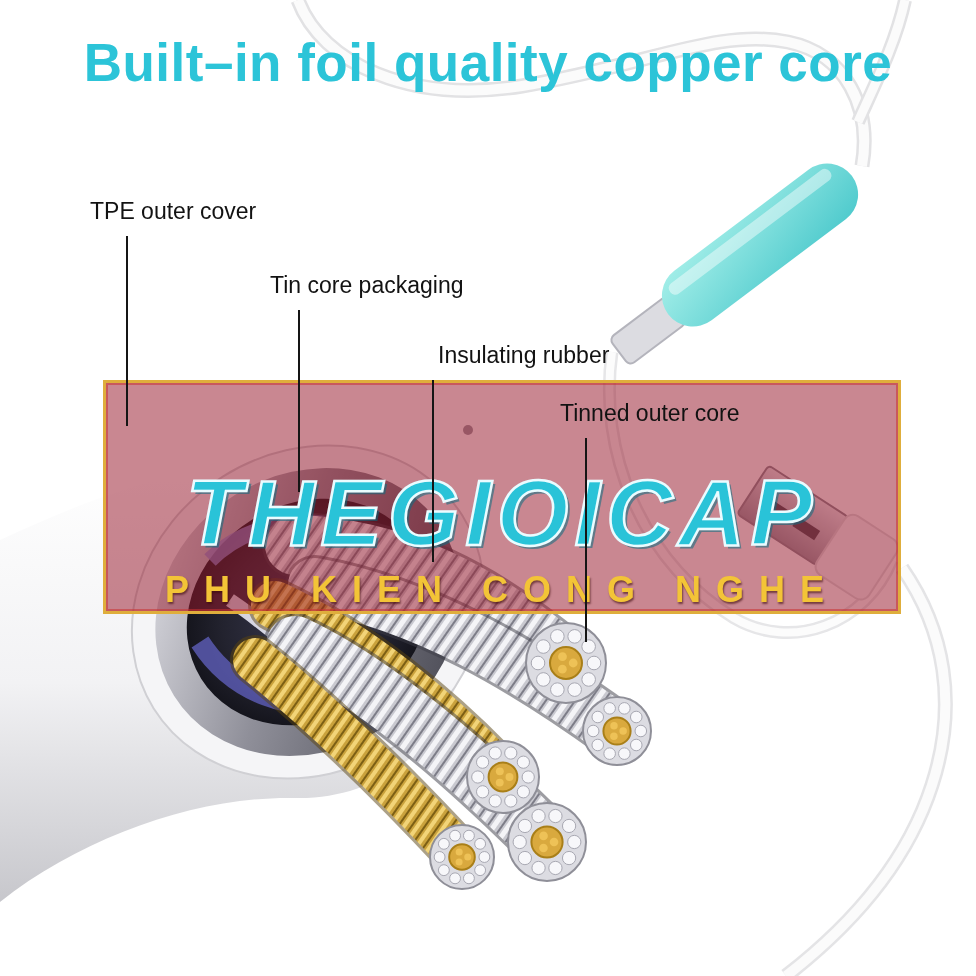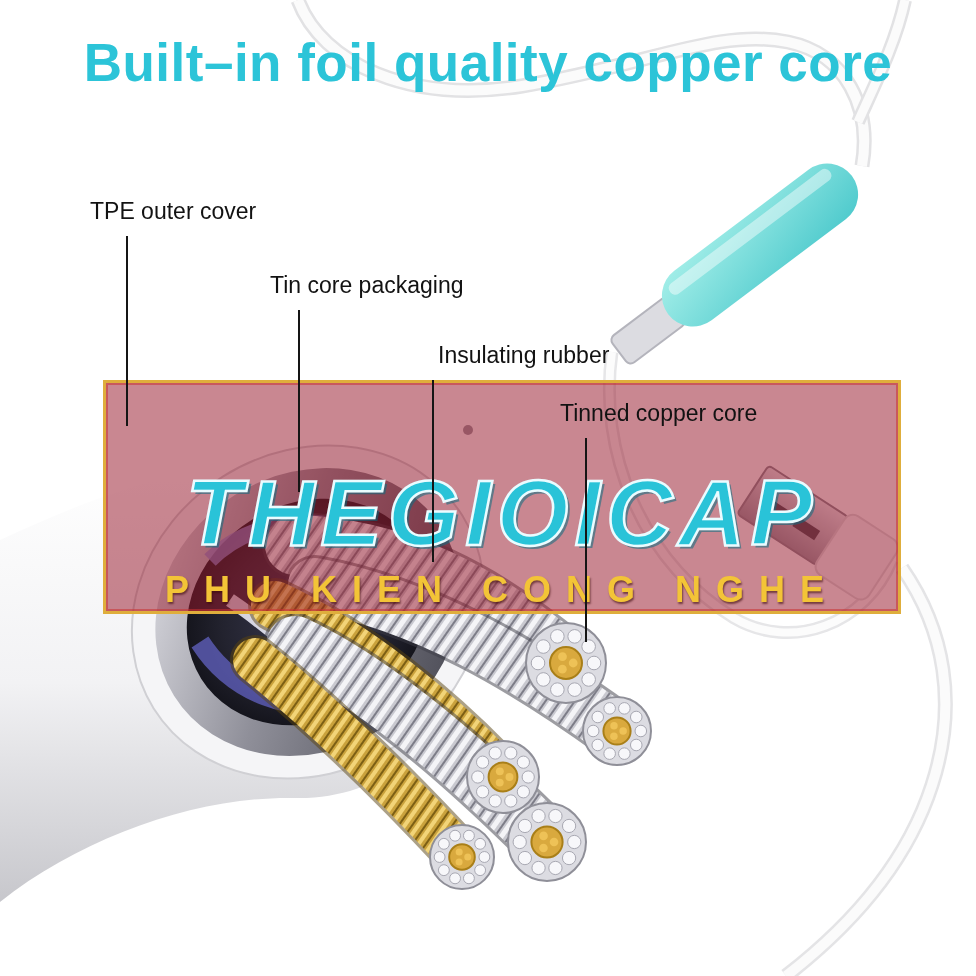--- a/index.html
+++ b/index.html
@@ -255,14 +255,14 @@
 
 <div class="callout-label lbl-tpe">TPE outer cover</div>
 <div class="leader ln-tpe"></div>
 
 <div class="callout-label lbl-tin">Tin core packaging</div>
 <div class="leader ln-tin"></div>
 
 <div class="callout-label lbl-rubber">Insulating rubber</div>
 <div class="leader ln-rubber"></div>
 
-<div class="callout-label lbl-copper">Tinned copper core</div>
+<div class="callout-label lbl-copper">Tinned outer core</div>
 <div class="leader ln-copper"></div>
 
 </body></html>

